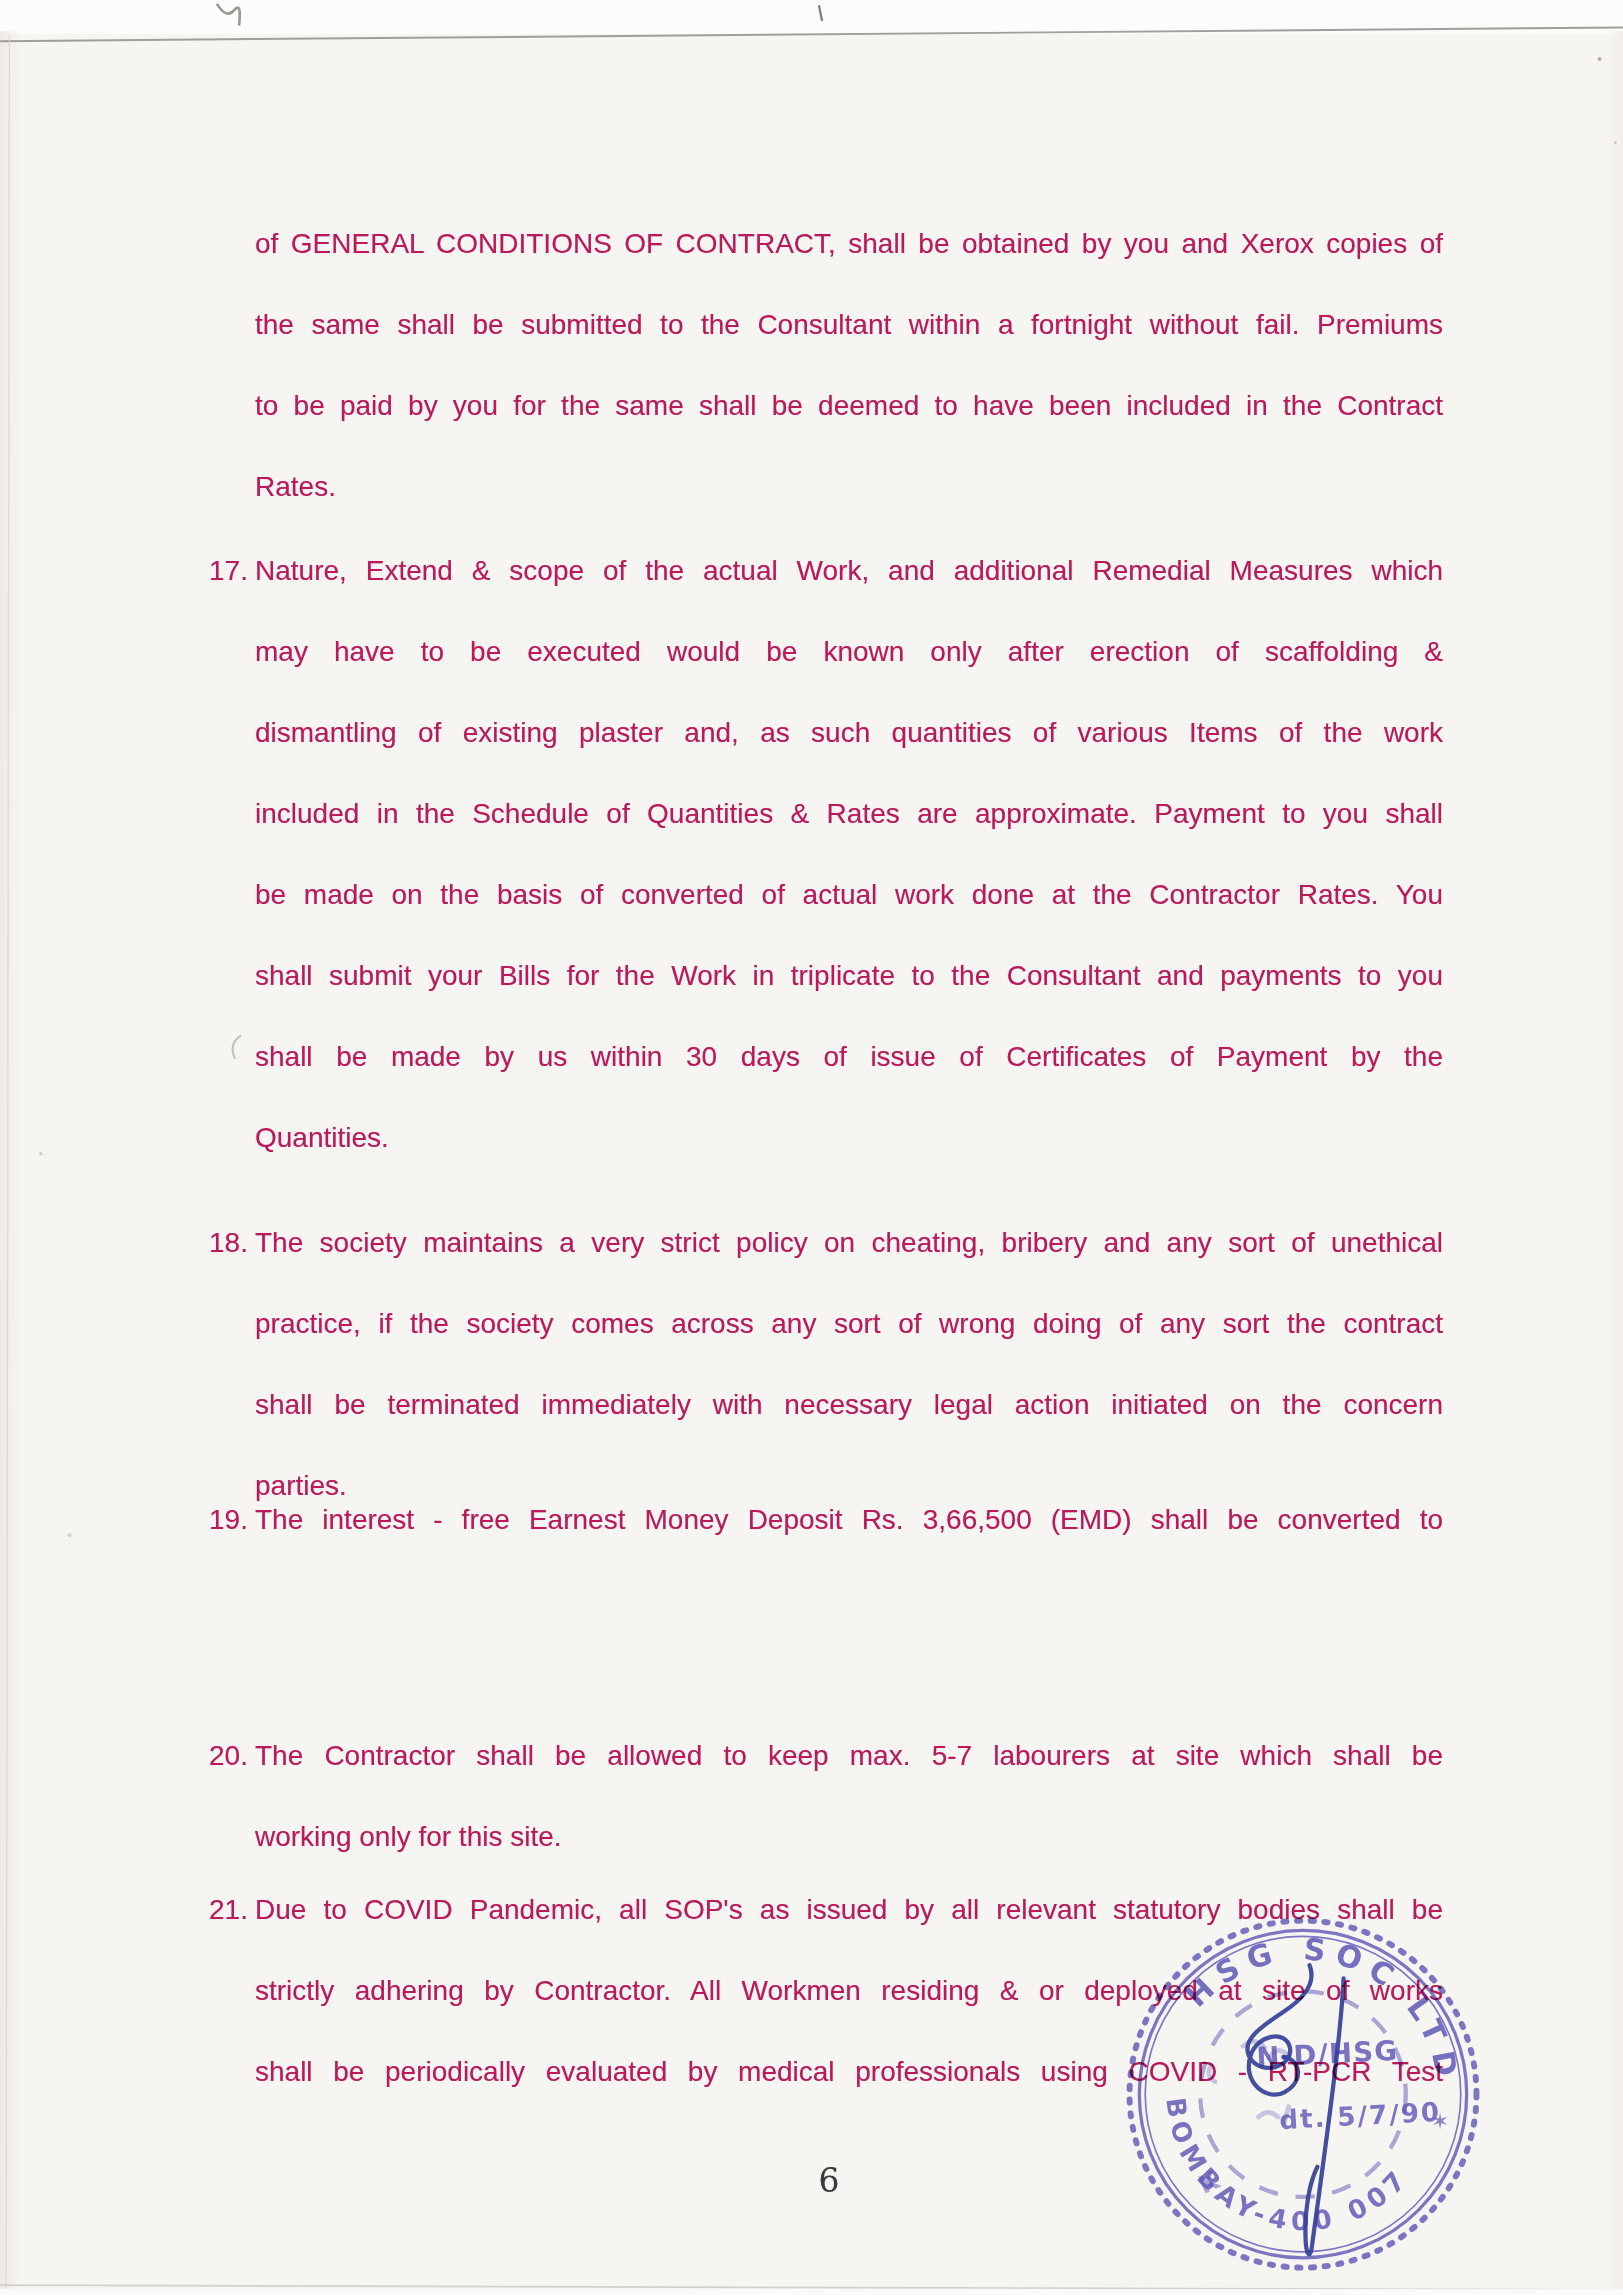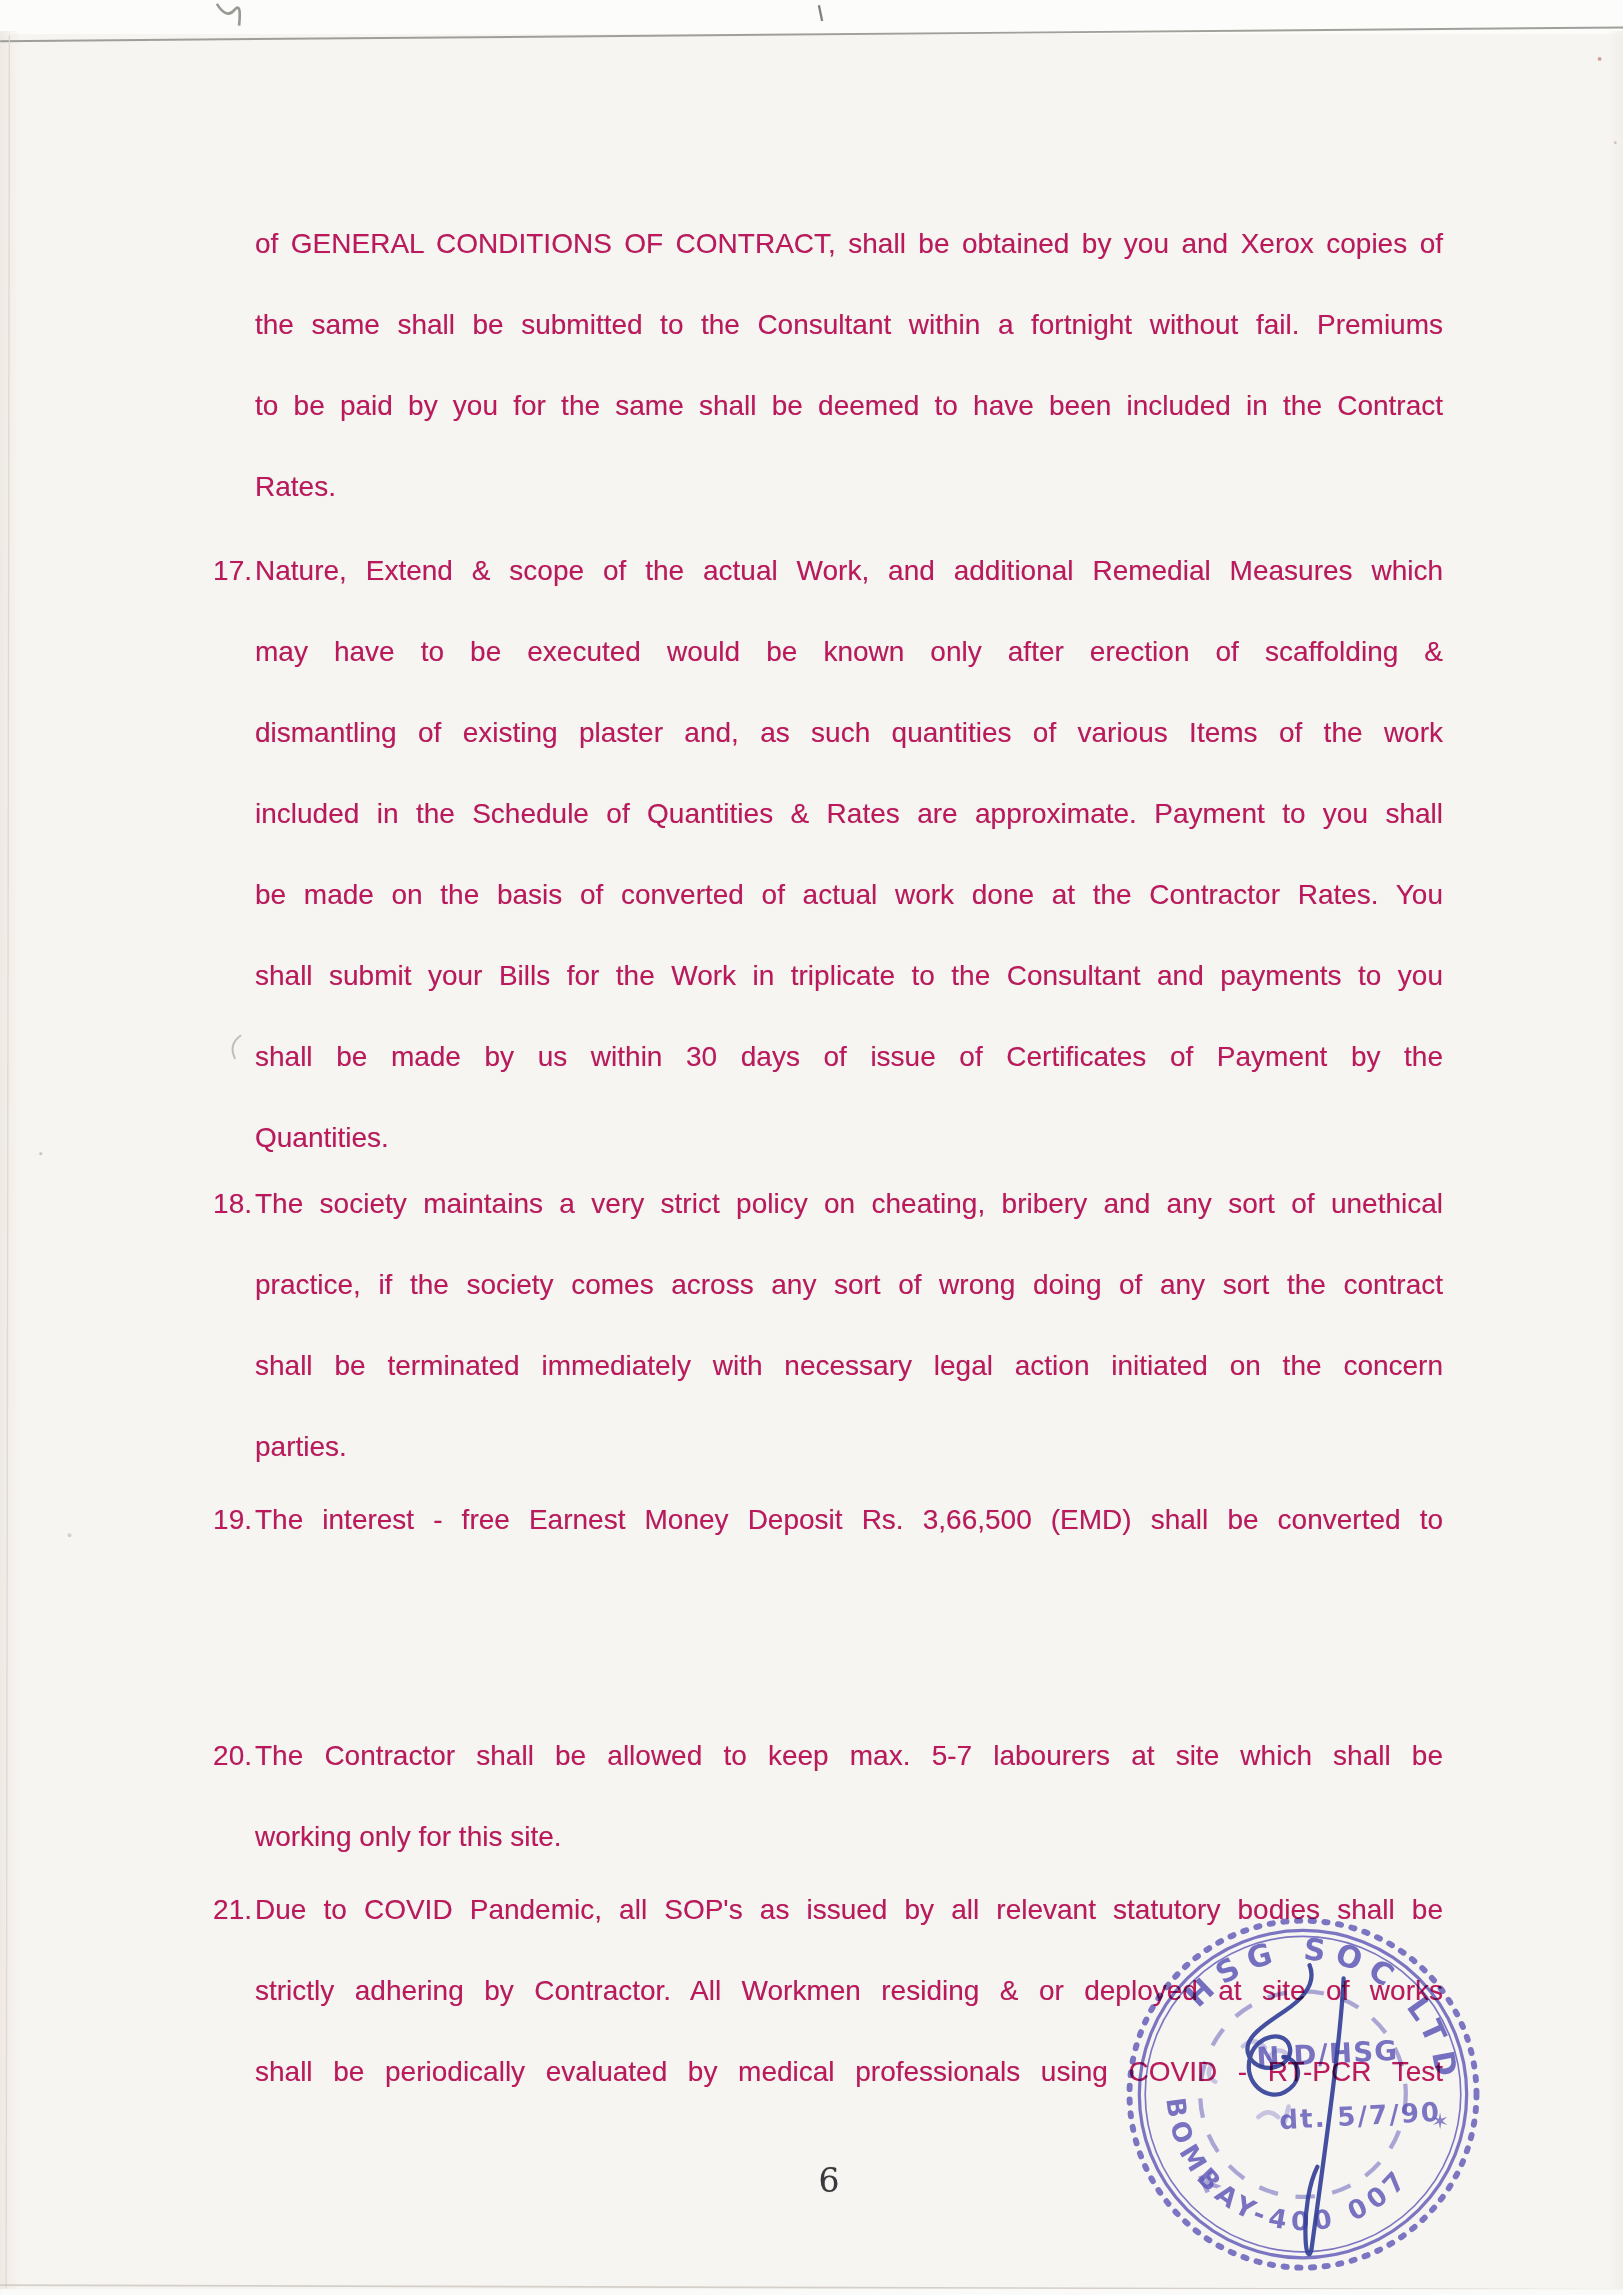--- a/index.html
+++ b/index.html
@@ -16,27 +16,27 @@
     background:linear-gradient(270deg,#f2eee9,rgba(242,238,233,0))}
 
   
   .text-block{
     position:absolute;inset:0;color:#be185d;font-size:28px;
     text-shadow:0 0 0.7px rgba(61,61,68,.38);
   }
   .para{position:absolute;left:255px;width:1188px;line-height:81px}
   .para-0{top:203px}
   .para-1{top:530px}
-  .para-2{top:1163px}
+  .para-2{top:1202px}
   .para-3{top:1479px}
   .para-4{top:1715px}
   .para-5{top:1869px}
   .line{height:81px;text-align:justify;text-align-last:justify;overflow:visible}
   .line.last{text-align-last:left}
-  .num{position:absolute;left:-50px;top:0;width:47px;line-height:81px;text-align:right}
+  .num{position:absolute;left:-50px;top:0;width:47px;line-height:81px;text-align:center}
 
   .page-number{
     position:absolute;left:806px;top:2161px;width:46px;text-align:center;
     font-family:"DejaVu Serif","Liberation Serif",serif;font-size:33px;color:#3a3a3c;
     text-shadow:0 0 0.7px rgba(58,58,60,.35);
   }
 
   .stamp{position:absolute;left:1113px;top:1901px;mix-blend-mode:multiply}
   .artifacts{position:absolute;left:0;top:0;pointer-events:none}
 </style>

